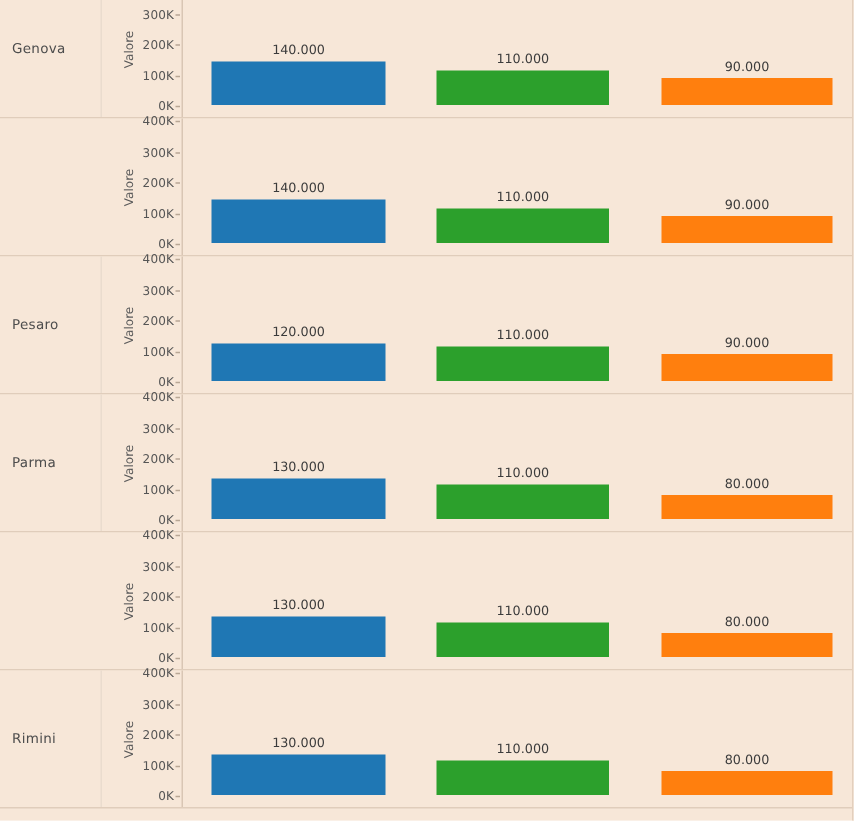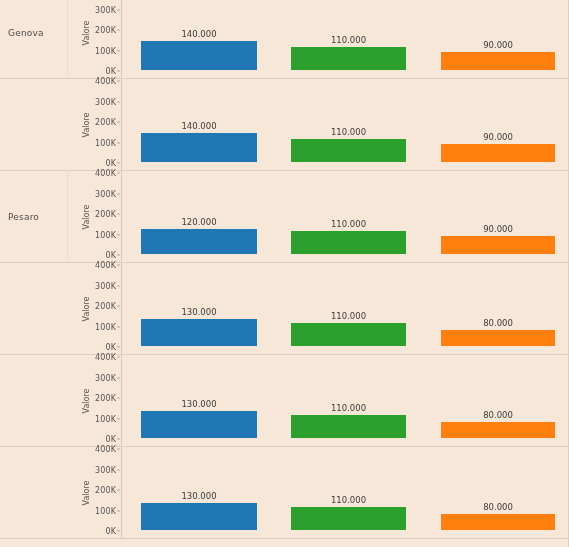--- a/index.html
+++ b/index.html
@@ -218,20 +218,23 @@
           <div class="bar" style="height: 22.55px; bottom: 8px; background: rgb(44, 160, 44);"></div>
           <div class="bar-value" style="bottom: 32.55px;">110.000</div>
         </div>
         <div class="bar-group" style="left: 319px; width: 114px;">
           <div class="bar" style="height: 18.45px; bottom: 8px; background: rgb(255, 127, 14);"></div>
           <div class="bar-value" style="bottom: 28.45px;">90.000</div>
         </div>
       </div>
     </div>
     <div class="panel" style="top: 263px; height: 92px;">
+      <div class="row-label-cell">
+        <div class="row-label">Parma</div>
+      </div>
       <div class="axis-title">Valore</div>
       <div class="ticks">
         <div class="tick" style="top: 84px;">0K</div>
         <div class="tick-mark" style="top: 84px;"></div>
         <div class="tick" style="top: 63.5px;">100K</div>
         <div class="tick-mark" style="top: 63.5px;"></div>
         <div class="tick" style="top: 43px;">200K</div>
         <div class="tick-mark" style="top: 43px;"></div>
         <div class="tick" style="top: 22.5px;">300K</div>
         <div class="tick-mark" style="top: 22.5px;"></div>
@@ -276,20 +279,23 @@
           <div class="bar" style="height: 22.55px; bottom: 8px; background: rgb(44, 160, 44);"></div>
           <div class="bar-value" style="bottom: 32.55px;">110.000</div>
         </div>
         <div class="bar-group" style="left: 319px; width: 114px;">
           <div class="bar" style="height: 16.4px; bottom: 8px; background: rgb(255, 127, 14);"></div>
           <div class="bar-value" style="bottom: 26.4px;">80.000</div>
         </div>
       </div>
     </div>
     <div class="panel last" style="top: 447px; height: 92px;">
+      <div class="row-label-cell">
+        <div class="row-label">Rimini</div>
+      </div>
       <div class="axis-title">Valore</div>
       <div class="ticks">
         <div class="tick" style="top: 84px;">0K</div>
         <div class="tick-mark" style="top: 84px;"></div>
         <div class="tick" style="top: 63.5px;">100K</div>
         <div class="tick-mark" style="top: 63.5px;"></div>
         <div class="tick" style="top: 43px;">200K</div>
         <div class="tick-mark" style="top: 43px;"></div>
         <div class="tick" style="top: 22.5px;">300K</div>
         <div class="tick-mark" style="top: 22.5px;"></div>

